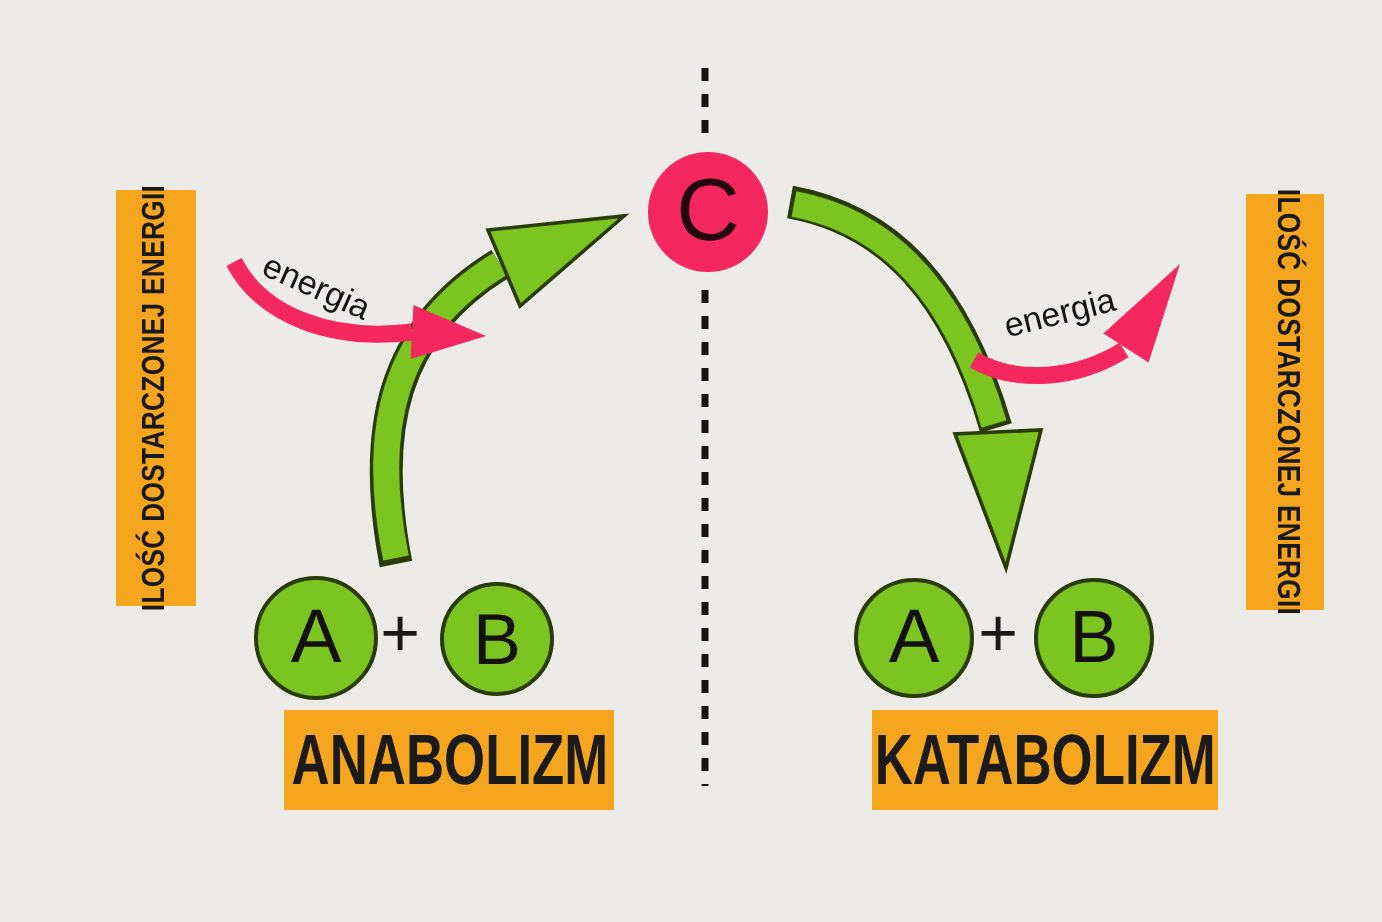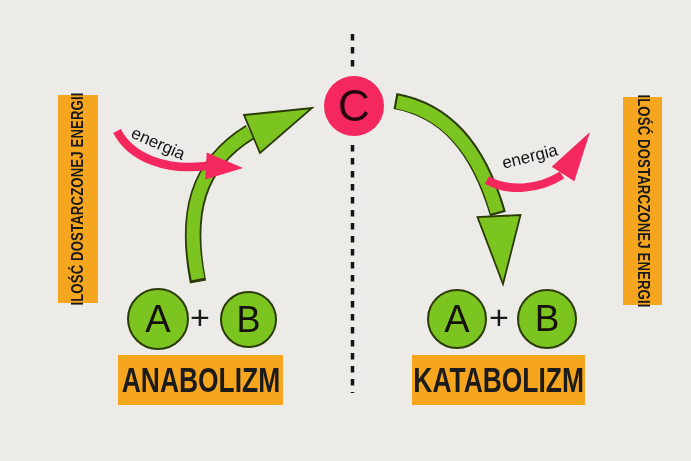--- a/index.html
+++ b/index.html
@@ -41,21 +41,21 @@
     font-size:38px;
   }
   .plus{
     position:absolute;width:28px;height:44px;
     display:flex;align-items:center;justify-content:center;
     font-size:34px;color:#191919;
   }
   .title-box{
     position:absolute;top:355px;height:50px;
     background:#F6A61E;
-    display:flex;align-items:center;justify-content:center;
+    display:flex;align-items:center;justify-content:center;margin-left:24px;
   }
   .title-box span{
     display:inline-block;white-space:nowrap;
     font-weight:bold;font-size:33px;color:#1B1B1B;
     transform:scale(0.8,1.08);
   }
   .box-anab{left:118px;width:165px;}
   .box-katab{left:412px;width:173px;text-align:center;}
 
   .energia{

